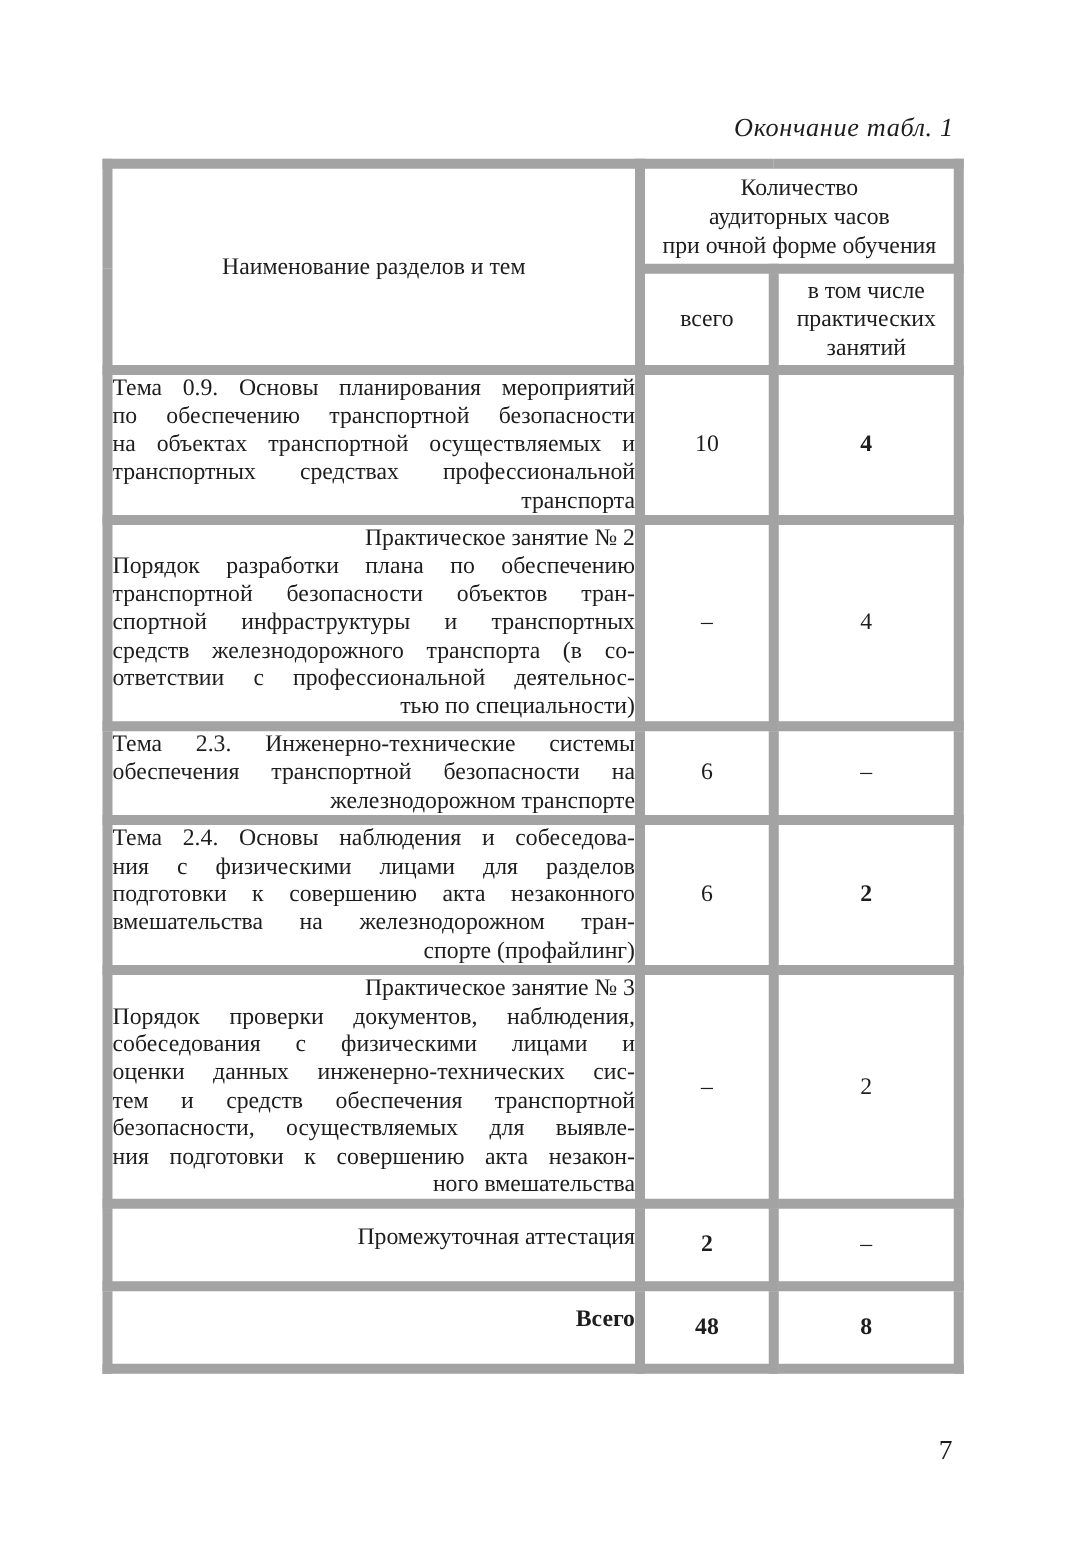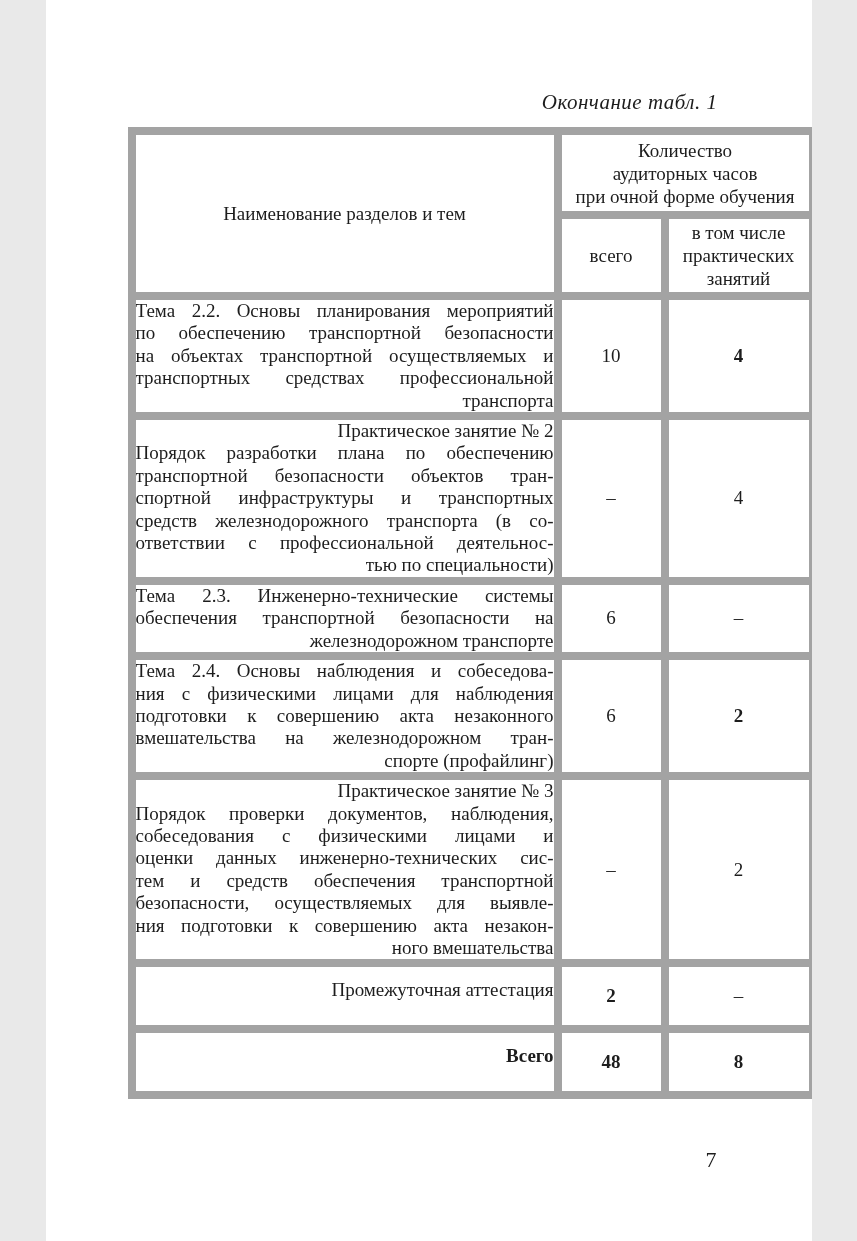--- a/index.html
+++ b/index.html
@@ -1,19 +1,19 @@
 <!DOCTYPE html>
 <html><head>
 <meta charset="utf-8">
 <style>
   html, body { margin: 0; padding: 0; }
   body { background: #e9e9e9; }
   .page {
     position: relative;
-    width: 766px;
+    width: 857px;
     height: 1241px;
     margin: 0 auto;
     background: #ffffff;
     font-family: "Liberation Serif", serif;
     color: #1d1d1d;
     overflow: hidden;
   }
   .caption {
     position: absolute;
     top: 90px;
@@ -96,21 +96,21 @@
         <th>
           <span class="head-line">в том числе</span>
           <span class="head-line">практических</span>
           <span class="head-line">занятий</span>
         </th>
       </tr>
     </thead>
     <tbody>
         <tr>
           <td class="name-cell">
-            <div class="ln just">Тема 2.2. Основы планирования мероприятий</div>
+            <div class="ln just">Тема 0.9. Основы планирования мероприятий</div>
             <div class="ln just">по обеспечению транспортной безопасности</div>
             <div class="ln just">на объектах транспортной осуществляемых и</div>
             <div class="ln just">транспортных средствах профессиональной</div>
             <div class="ln">транспорта</div>
           </td>
           <td class="num-cell">10</td>
           <td class="num-cell bold">4</td>
         </tr>
         <tr>
           <td class="name-cell">
@@ -130,21 +130,21 @@
             <div class="ln just">Тема 2.3. Инженерно-технические системы</div>
             <div class="ln just">обеспечения транспортной безопасности на</div>
             <div class="ln">железнодорожном транспорте</div>
           </td>
           <td class="num-cell">6</td>
           <td class="num-cell">–</td>
         </tr>
         <tr>
           <td class="name-cell">
             <div class="ln just">Тема 2.4. Основы наблюдения и собеседова-</div>
-            <div class="ln just">ния с физическими лицами для наблюдения</div>
+            <div class="ln just">ния с физическими лицами для разделов</div>
             <div class="ln just">подготовки к совершению акта незаконного</div>
             <div class="ln just">вмешательства на железнодорожном тран-</div>
             <div class="ln">спорте (профайлинг)</div>
           </td>
           <td class="num-cell">6</td>
           <td class="num-cell bold">2</td>
         </tr>
         <tr>
           <td class="name-cell">
             <div class="ln">Практическое занятие № 3</div>

